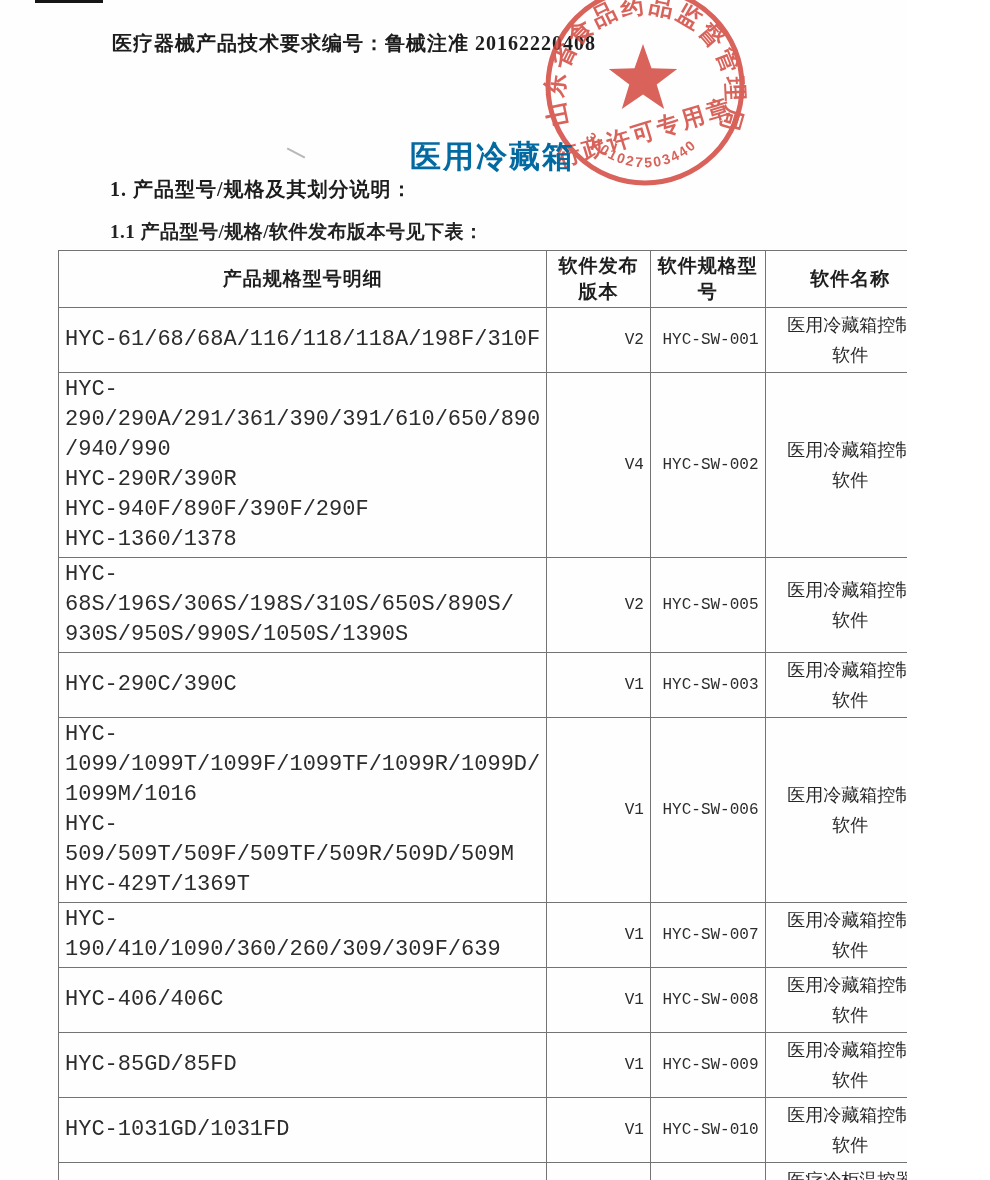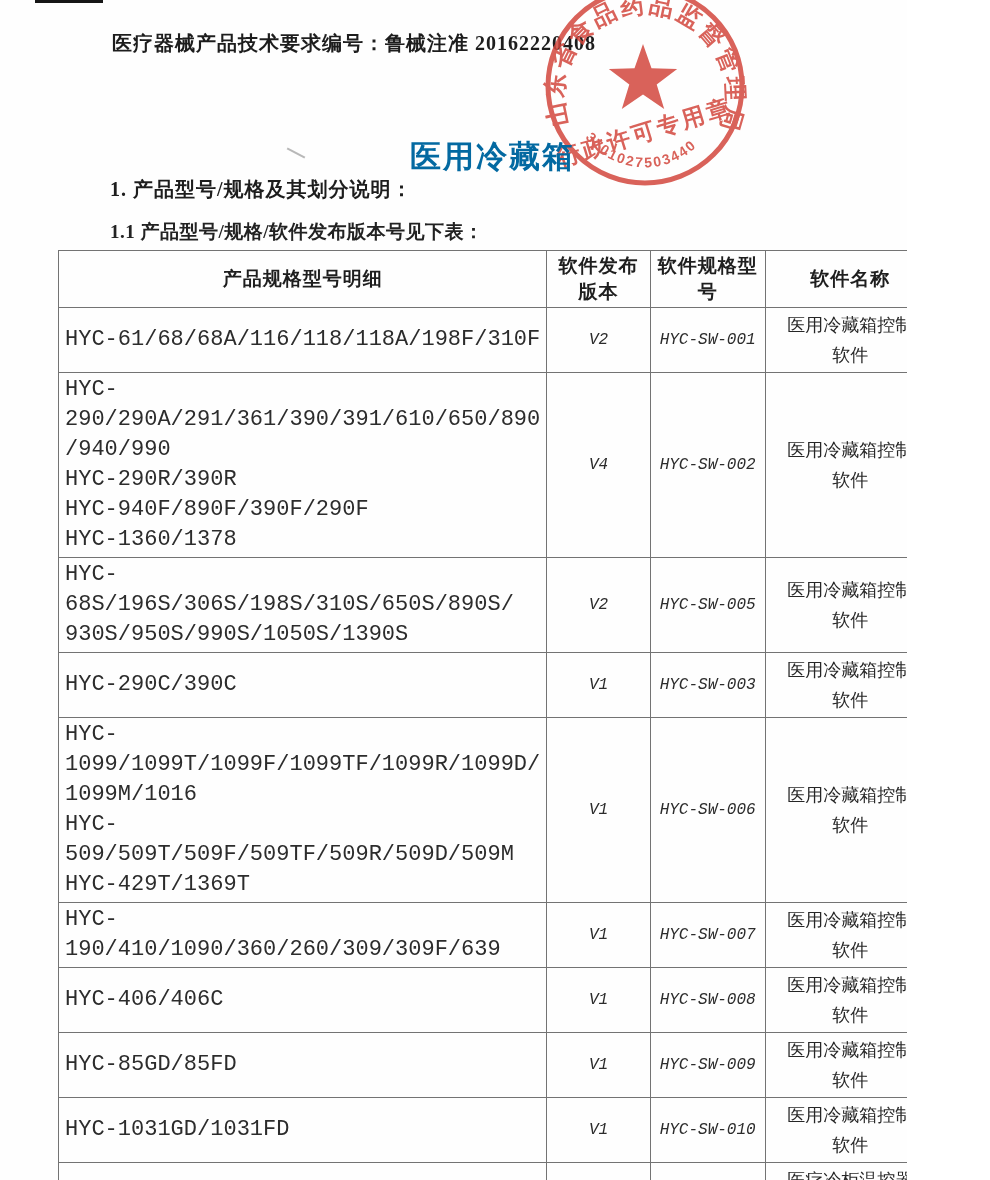--- a/index.html
+++ b/index.html
@@ -51,23 +51,23 @@
   table.spec th{
     height:46px;font-size:19px;font-weight:700;letter-spacing:1px;
     text-align:center;color:#1e1e1e;
   }
   td.models{
     text-align:left;padding-left:8px;
     font-family:"Liberation Mono","DejaVu Sans Mono",monospace;
     font-size:22px;line-height:30px;white-space:pre-line;color:#2c2c2c;
   }
   td.ver, td.code{
-    text-align:center;
+    text-align:right;
     font-family:"Liberation Mono","DejaVu Sans Mono",monospace;
-    font-size:16px;color:#2c2c2c;font-style:italic;
+    font-size:16px;color:#2c2c2c;
   }
   td.code.alt-font{
     font-family:"Liberation Sans","DejaVu Sans",sans-serif;
     font-weight:700;font-size:16px;color:#1c1c1c;
   }
   td.name{text-align:center;font-size:18px;line-height:30px;color:#262626;}
   td.name .wrapbox{width:140px;margin:0 auto;}
   tr.h52{height:52px;} tr.h53{height:53px;} tr.h54{height:54px;}
   tr.h64{height:64px;} tr.h132{height:132px;} tr.h162{height:162px;}
 </style>

